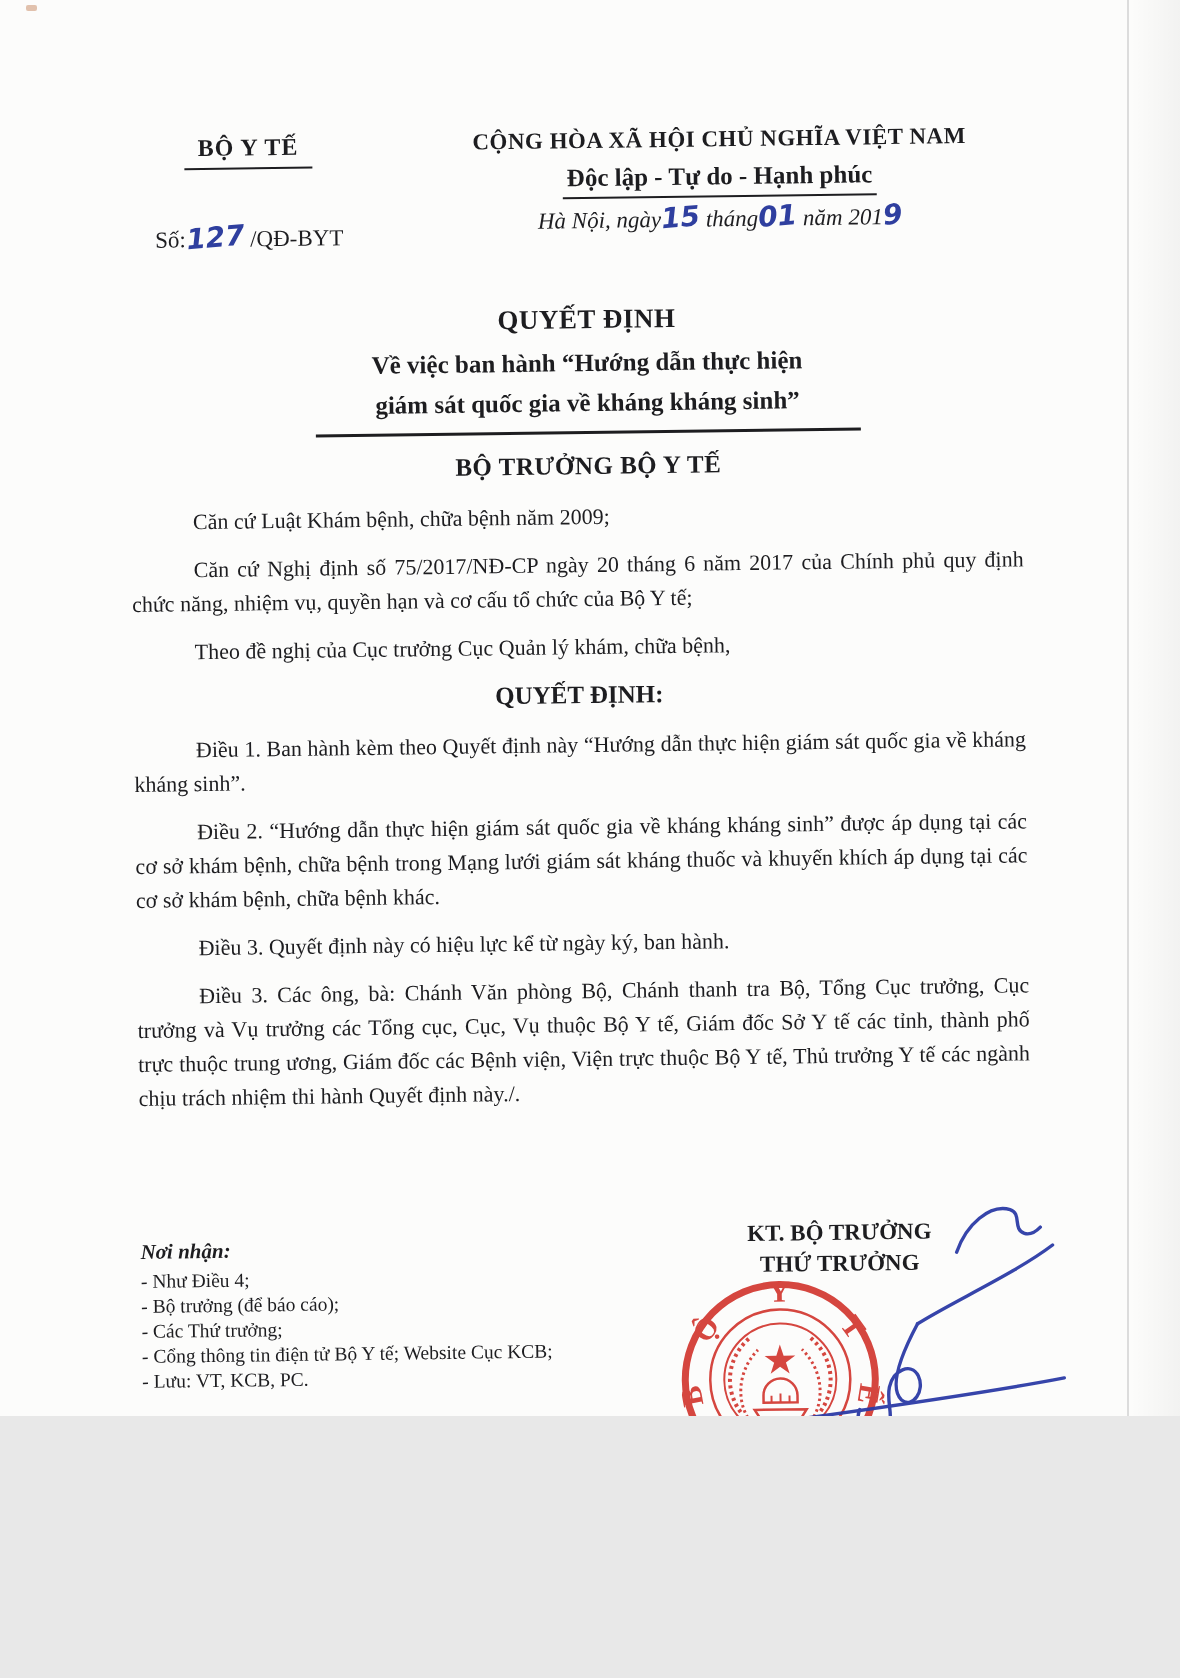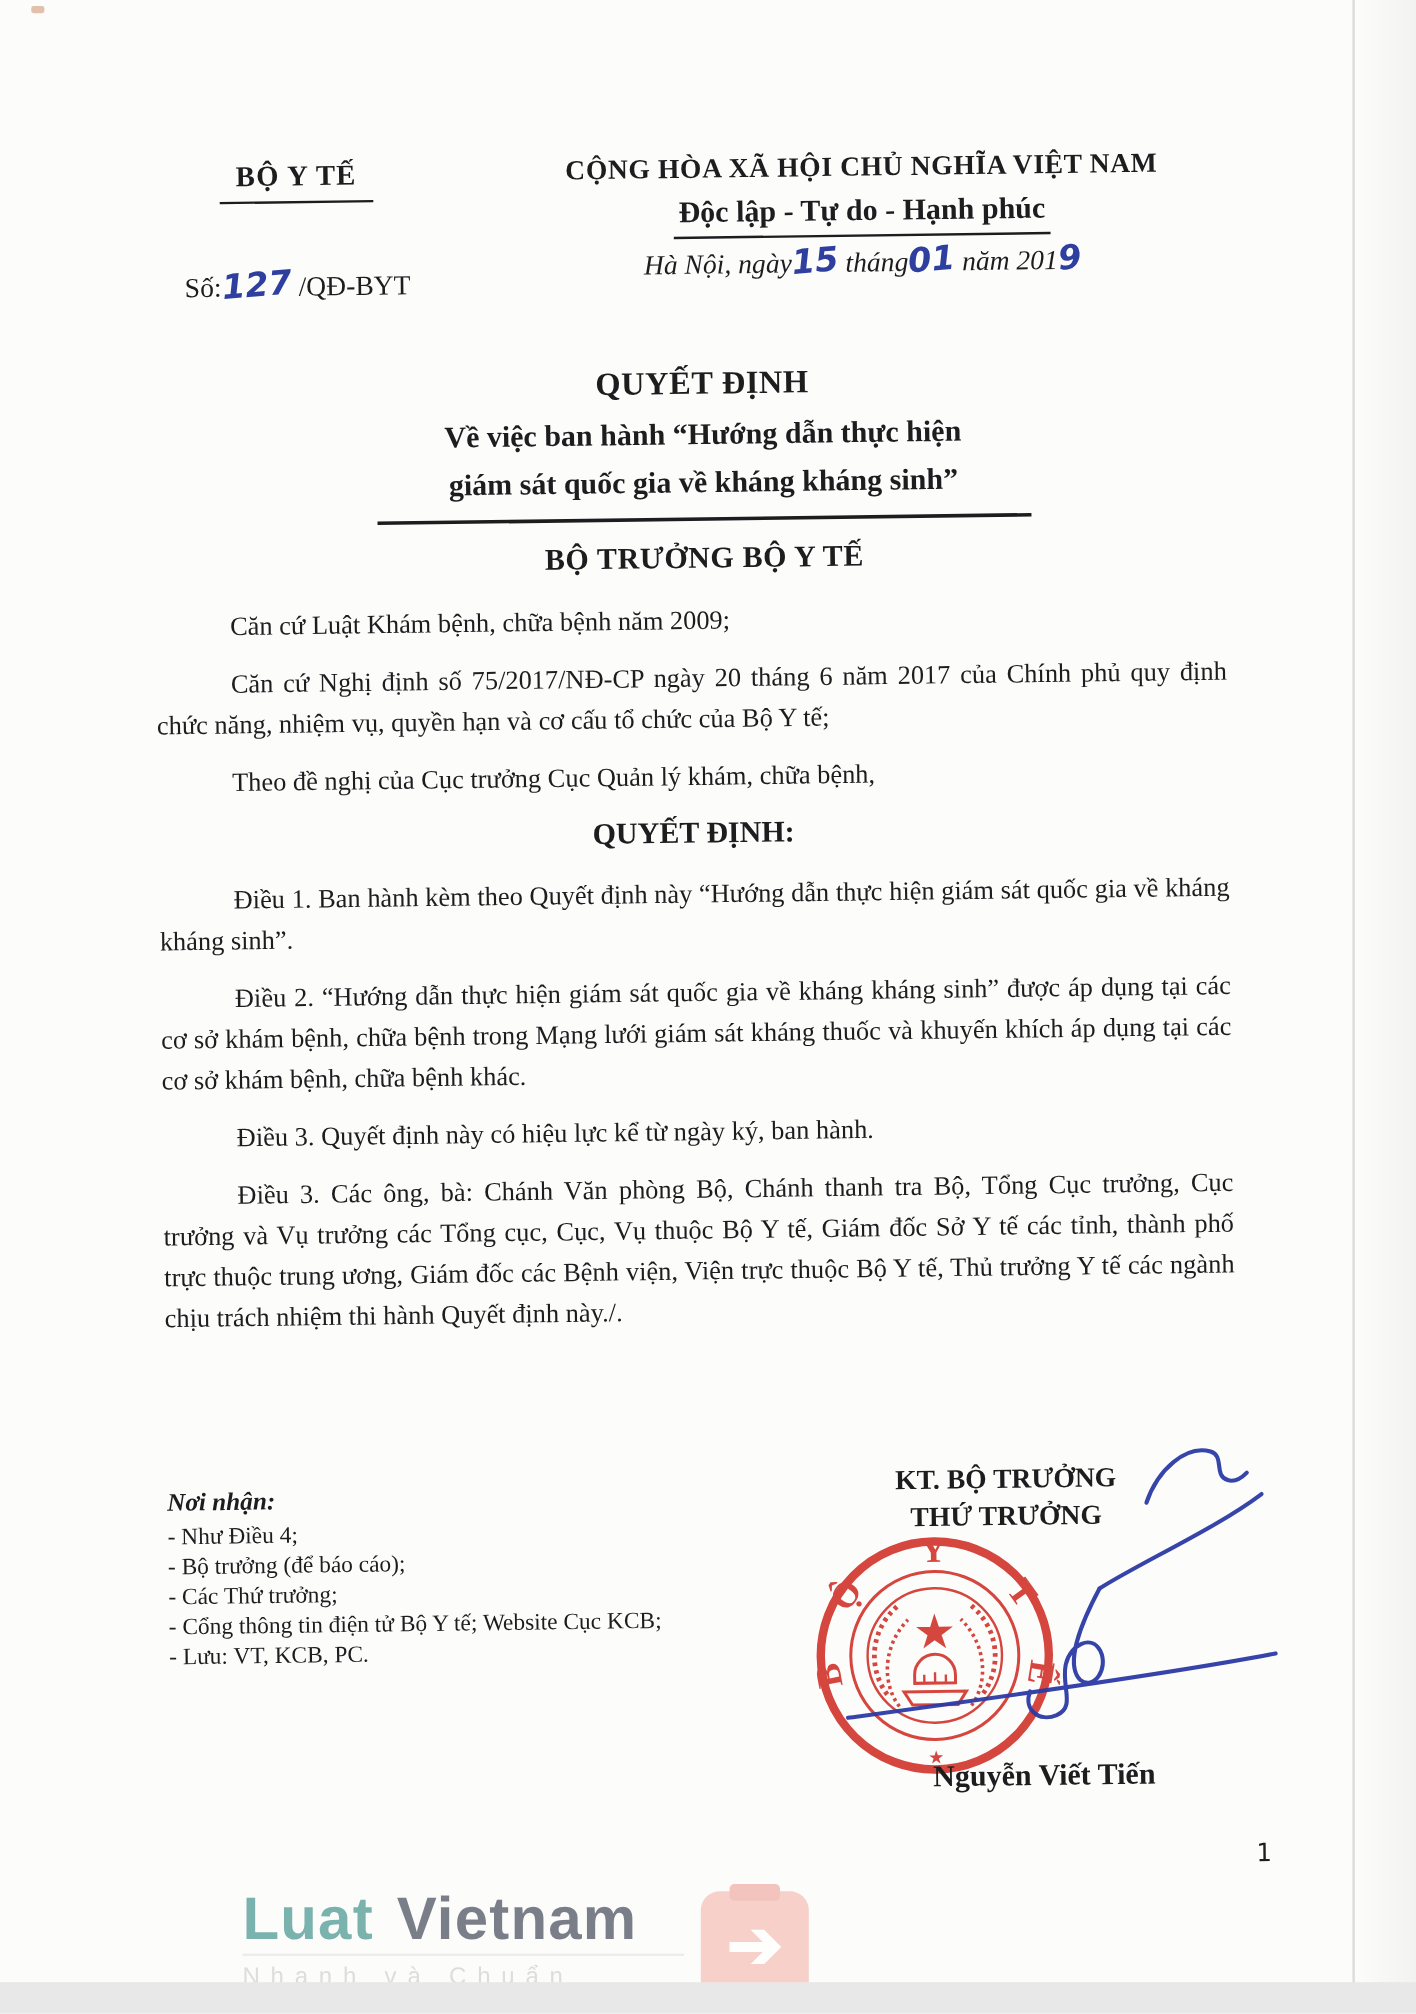--- a/index.html
+++ b/index.html
@@ -1,18 +1,18 @@
 <!DOCTYPE html>
 <html><head>
 <meta charset="utf-8">
 <style>
   html,body{margin:0;padding:0;background:#e8e8e8;}
   .page{
     position:relative;
-    width:1180px;height:1652px;
+    width:1180px;height:1416px;
     background:#fcfcfb;
     overflow:hidden;
     font-family:"Liberation Serif", serif;
     color:#1d1d20;
   }
   
   .scan{
     position:absolute;inset:0;
     transform:rotate(-0.75deg);
     transform-origin:50% 42%;

